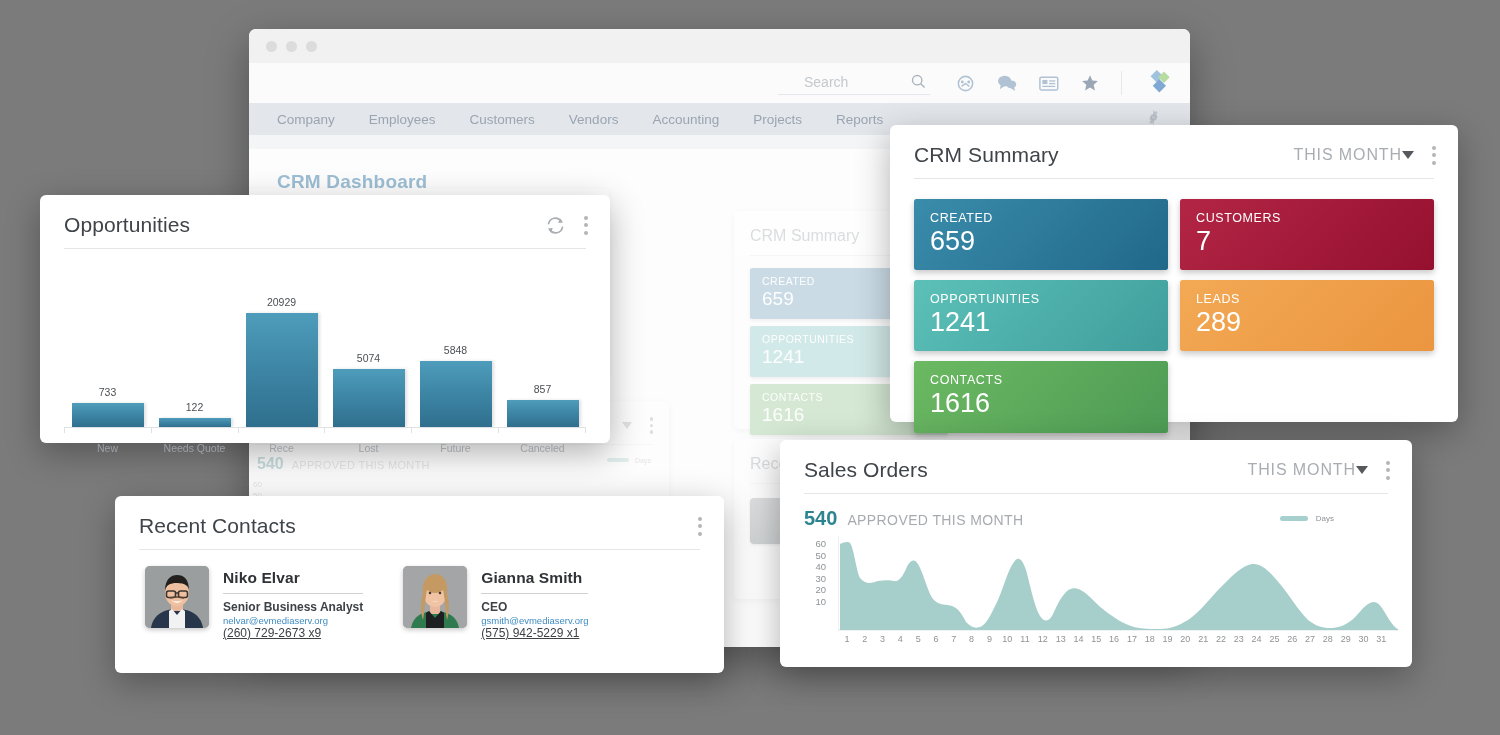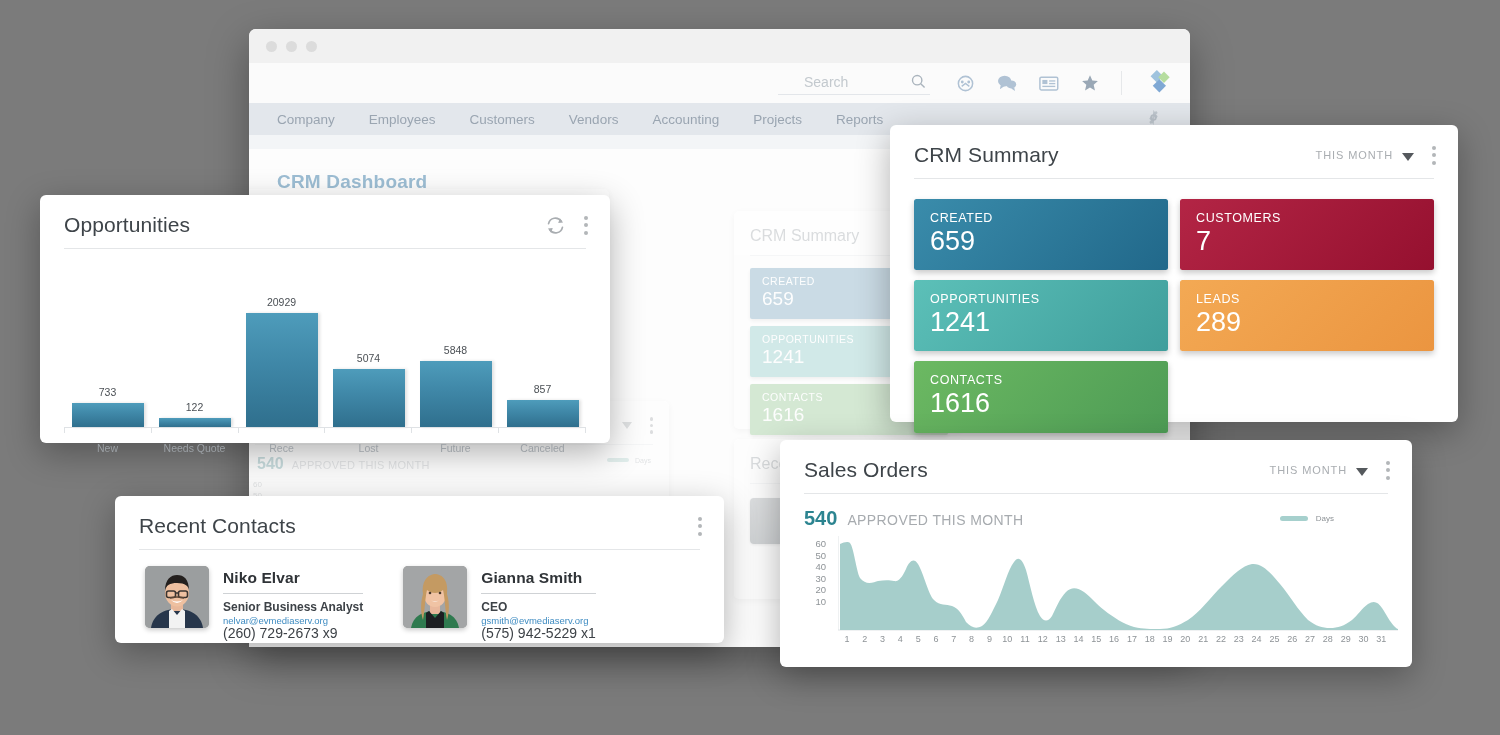--- a/index.html
+++ b/index.html
@@ -47,21 +47,21 @@
 
   
   .card {
     position: absolute; background: #fff; border-radius: 6px;
     box-shadow: 0 10px 34px rgba(0,0,0,.30);
   }
   .card-hd { display: flex; align-items: center; justify-content: space-between; padding: 18px 22px 0 24px; }
   .card-title { font-size: 21px; color: #3e4449; font-weight: normal; letter-spacing: .1px; }
   .card-rule { height: 1px; background: #e4e6e8; margin: 11px 24px 0 24px; }
   .hd-right { display: flex; align-items: center; gap: 18px; }
-  .month-sel { display: flex; align-items: flex-end; gap: 9px; color: #a9adb1; font-size: 11px; letter-spacing: .9px; }
+  .month-sel { display: flex; align-items: center; color: #a9adb1; font-size: 16px; letter-spacing: .9px; }
   .caret { width: 0; height: 0; border-left: 6px solid transparent; border-right: 6px solid transparent; border-top: 8px solid #55595d; }
   .kebab-lg { display:flex; flex-direction: column; gap: 3.5px; }
   .kebab-lg i { width: 4px; height: 4px; border-radius: 50%; background: #b3b6b9; display:block; }
 
   
   #opportunities { left: 40px; top: 195px; width: 570px; height: 248px; }
   .bars { position: relative; height: 150px; margin: 28px 24px 0 24px; display: flex; align-items: flex-end; }
   .bar-col { flex: 1; display: flex; flex-direction: column; align-items: center; justify-content: flex-end; height: 100%; position: relative; }
   .bar-val { font-size: 10.5px; color: #4b5055; margin-bottom: 5px; }
   .bar {
@@ -90,30 +90,30 @@
   .legend { position: absolute; right: 78px; top: 74px; display: flex; align-items: center; gap: 8px; }
   .legend .swatch { width: 28px; height: 5px; border-radius: 3px; background: #a6d0cd; }
   .legend .lt { font-size: 8px; color: #8d9296; }
   .so-chart { position: relative; margin: 6px 20px 0 24px; height: 112px; }
   .ylabs { position: absolute; left: 0; top: 2px; width: 22px; text-align: right; }
   .ylabs div { font-size: 9.5px; color: #8e9397; line-height: 11.5px; }
   .xlabs { display: flex; margin-left: 34px; margin-right: 2px; }
   .xlabs div { flex: 1; text-align: center; font-size: 9px; color: #8e9397; }
 
   
-  #recent-contacts { left: 115px; top: 496px; width: 609px; height: 147px; }
+  #recent-contacts { left: 115px; top: 496px; width: 609px; height: 177px; }
   .contacts { display: flex; padding: 16px 0 0 30px; gap: 40px; }
   .contact { display: flex; gap: 14px; }
   .avatar { width: 64px; height: 62px; border-radius: 5px; overflow: hidden; box-shadow: 0 2px 5px rgba(0,0,0,.22); position: relative; background: #9a9d9f; }
   .cinfo { padding-top: 3px; }
   .cname { font-size: 15.5px; font-weight: bold; color: #2f3337; letter-spacing: .1px; }
   .cname-rule { height: 1px; background: #cfd2d5; margin: 6px 0 7px 0; }
   .crole { font-size: 12px; color: #3d4247; font-weight: bold; line-height: 13px; }
   .cmail { font-size: 9.5px; color: #3f8cc2; line-height: 13px; }
-  .cphone { font-size: 14px; color: #3d4247; line-height: 13px; }
+  .cphone { font-size: 12px; color: #3d4247; line-height: 13px; text-decoration: underline; }
 </style>
 </head>
 <body>
 
 <div id="stage">
 
   <div class="browser">
     <div class="titlebar">
       <span class="dot"></span>
       <span class="dot"></span>

